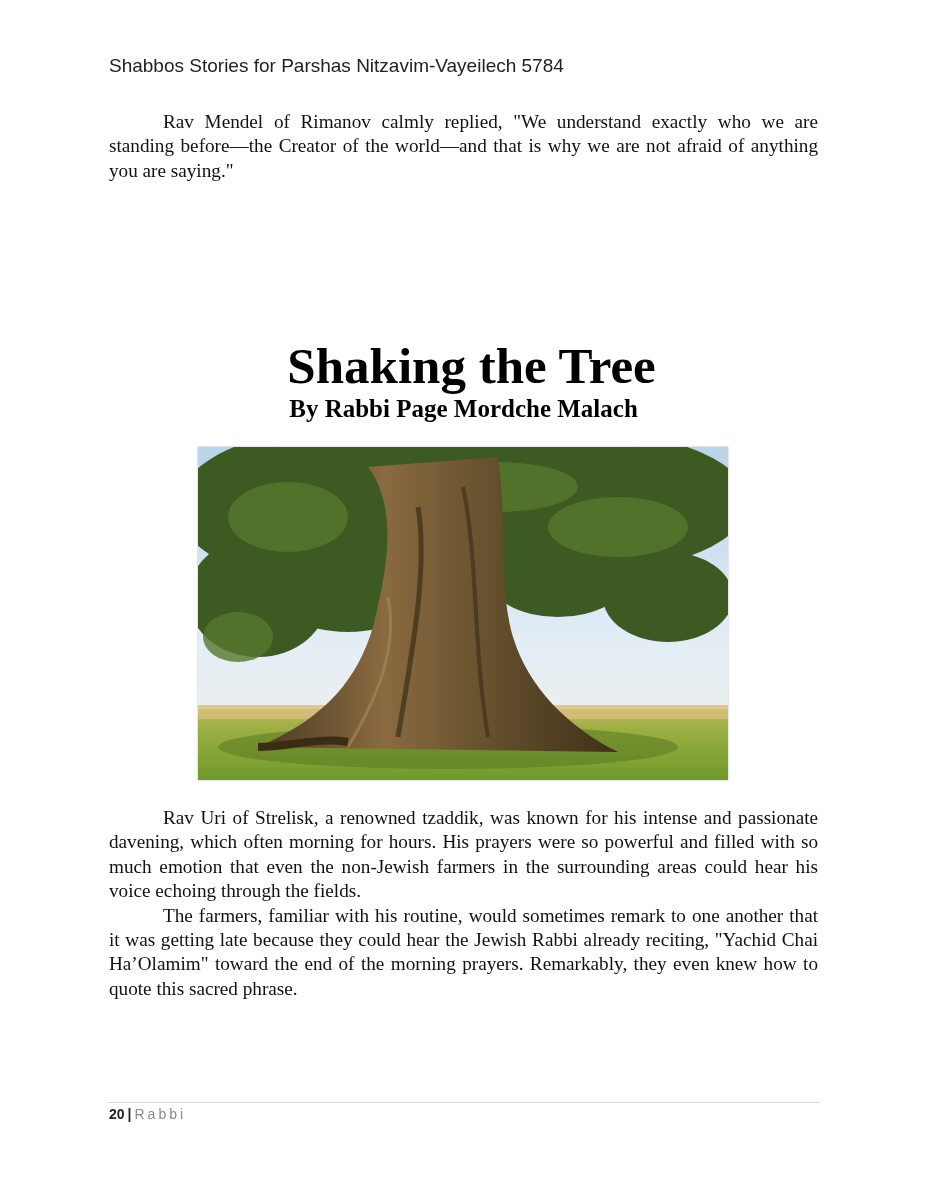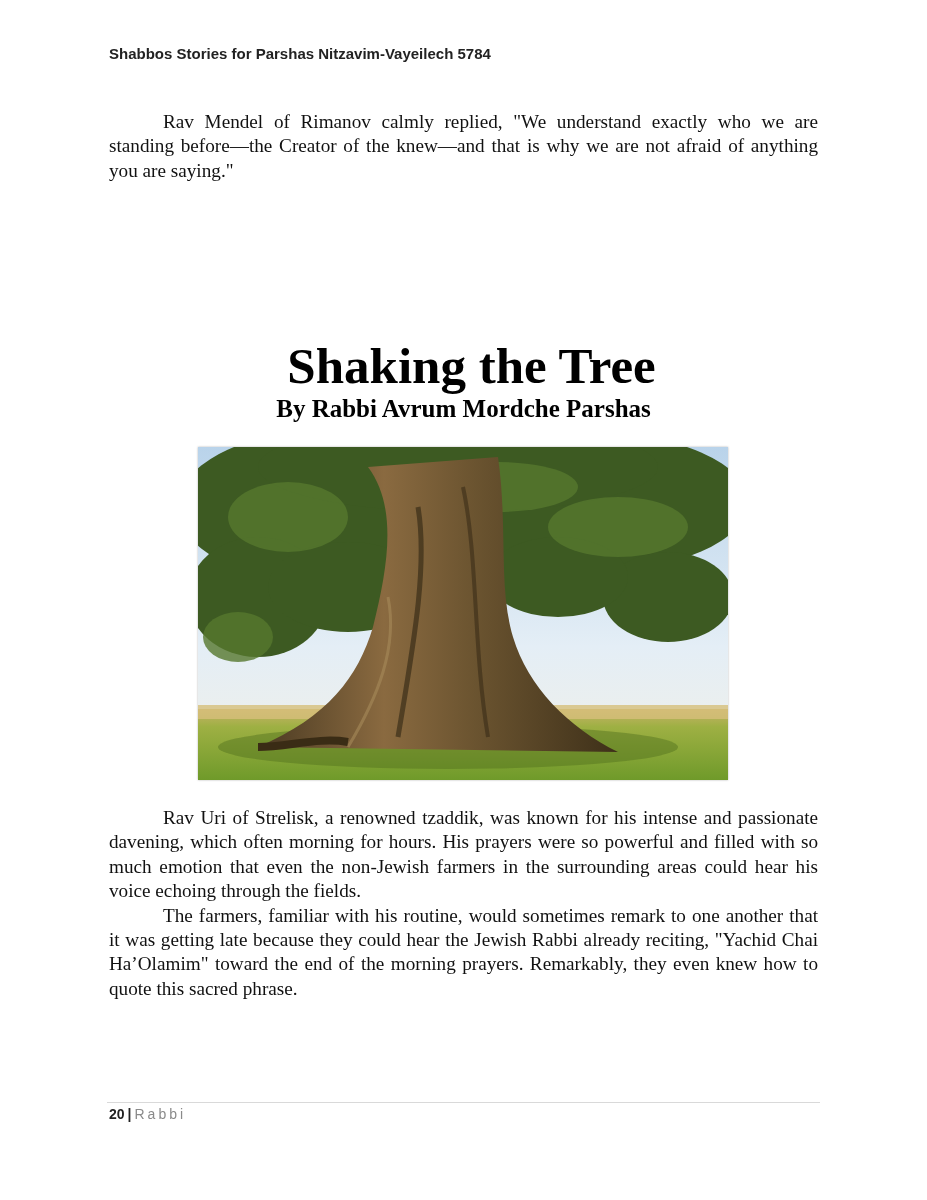--- a/index.html
+++ b/index.html
@@ -1,20 +1,20 @@
 <!DOCTYPE html>
 <html><head>
 <meta charset="utf-8">
 <style>
   html, body { margin: 0; padding: 0; background: #ffffff; }
   body { width: 927px; height: 1200px; position: relative; overflow: hidden; }
   .page { position: absolute; left: 0; top: 0; width: 927px; height: 1200px; background: #fff; }
   .running-header {
-    position: absolute; left: 109px; top: 45px;
-    font-family: "Liberation Sans", sans-serif; font-size: 15px; color: #222; font-weight: bold;
+    position: absolute; left: 109px; top: 55px;
+    font-family: "Liberation Sans", sans-serif; font-size: 19px; color: #222;
   }
   .body-text {
     position: absolute; left: 109px; width: 709px;
     font-family: "Liberation Serif", serif; font-size: 19.2px; line-height: 24.4px;
     color: #111; text-align: justify; margin: 0;
   }
   .body-text p { margin: 0; text-indent: 54px; }
   .reprint {
     position: absolute; left: 109px; top: 281px; width: 720px;
     font-family: "Liberation Serif", serif; font-style: italic; font-size: 19.2px; color: #111; margin: 0;
@@ -42,26 +42,26 @@
   .footer .pg { color: #8a8a8a; letter-spacing: 3px; }
 </style>
 </head>
 <body>
 
 <div class="page">
 
   <div class="running-header">Shabbos Stories for Parshas Nitzavim-Vayeilech 5784</div>
 
   <div class="body-text" style="top:110px;">
-    <p>Rav Mendel of Rimanov calmly replied, "We understand exactly who we are standing before—the Creator of the knew—and that is why we are not afraid of anything you are saying."</p>
+    <p>Rav Mendel of Rimanov calmly replied, "We understand exactly who we are standing before—the Creator of the world—and that is why we are not afraid of anything you are saying."</p>
   </div>
 
 
   <h1 class="title">Shaking the Tree</h1>
-  <h2 class="byline">By Rabbi Avrum Mordche Parshas</h2>
+  <h2 class="byline">By Rabbi Page Mordche Malach</h2>
 
   <div class="photo">
     <svg viewBox="0 0 530 333" preserveAspectRatio="none">
       <defs>
         <linearGradient id="sky" x1="0" y1="0" x2="0" y2="1">
           <stop offset="0" stop-color="#b9d3ea"></stop>
           <stop offset="0.6" stop-color="#e4eef6"></stop>
           <stop offset="1" stop-color="#f2f0e6"></stop>
         </linearGradient>
         <linearGradient id="grass" x1="0" y1="0" x2="0" y2="1">

